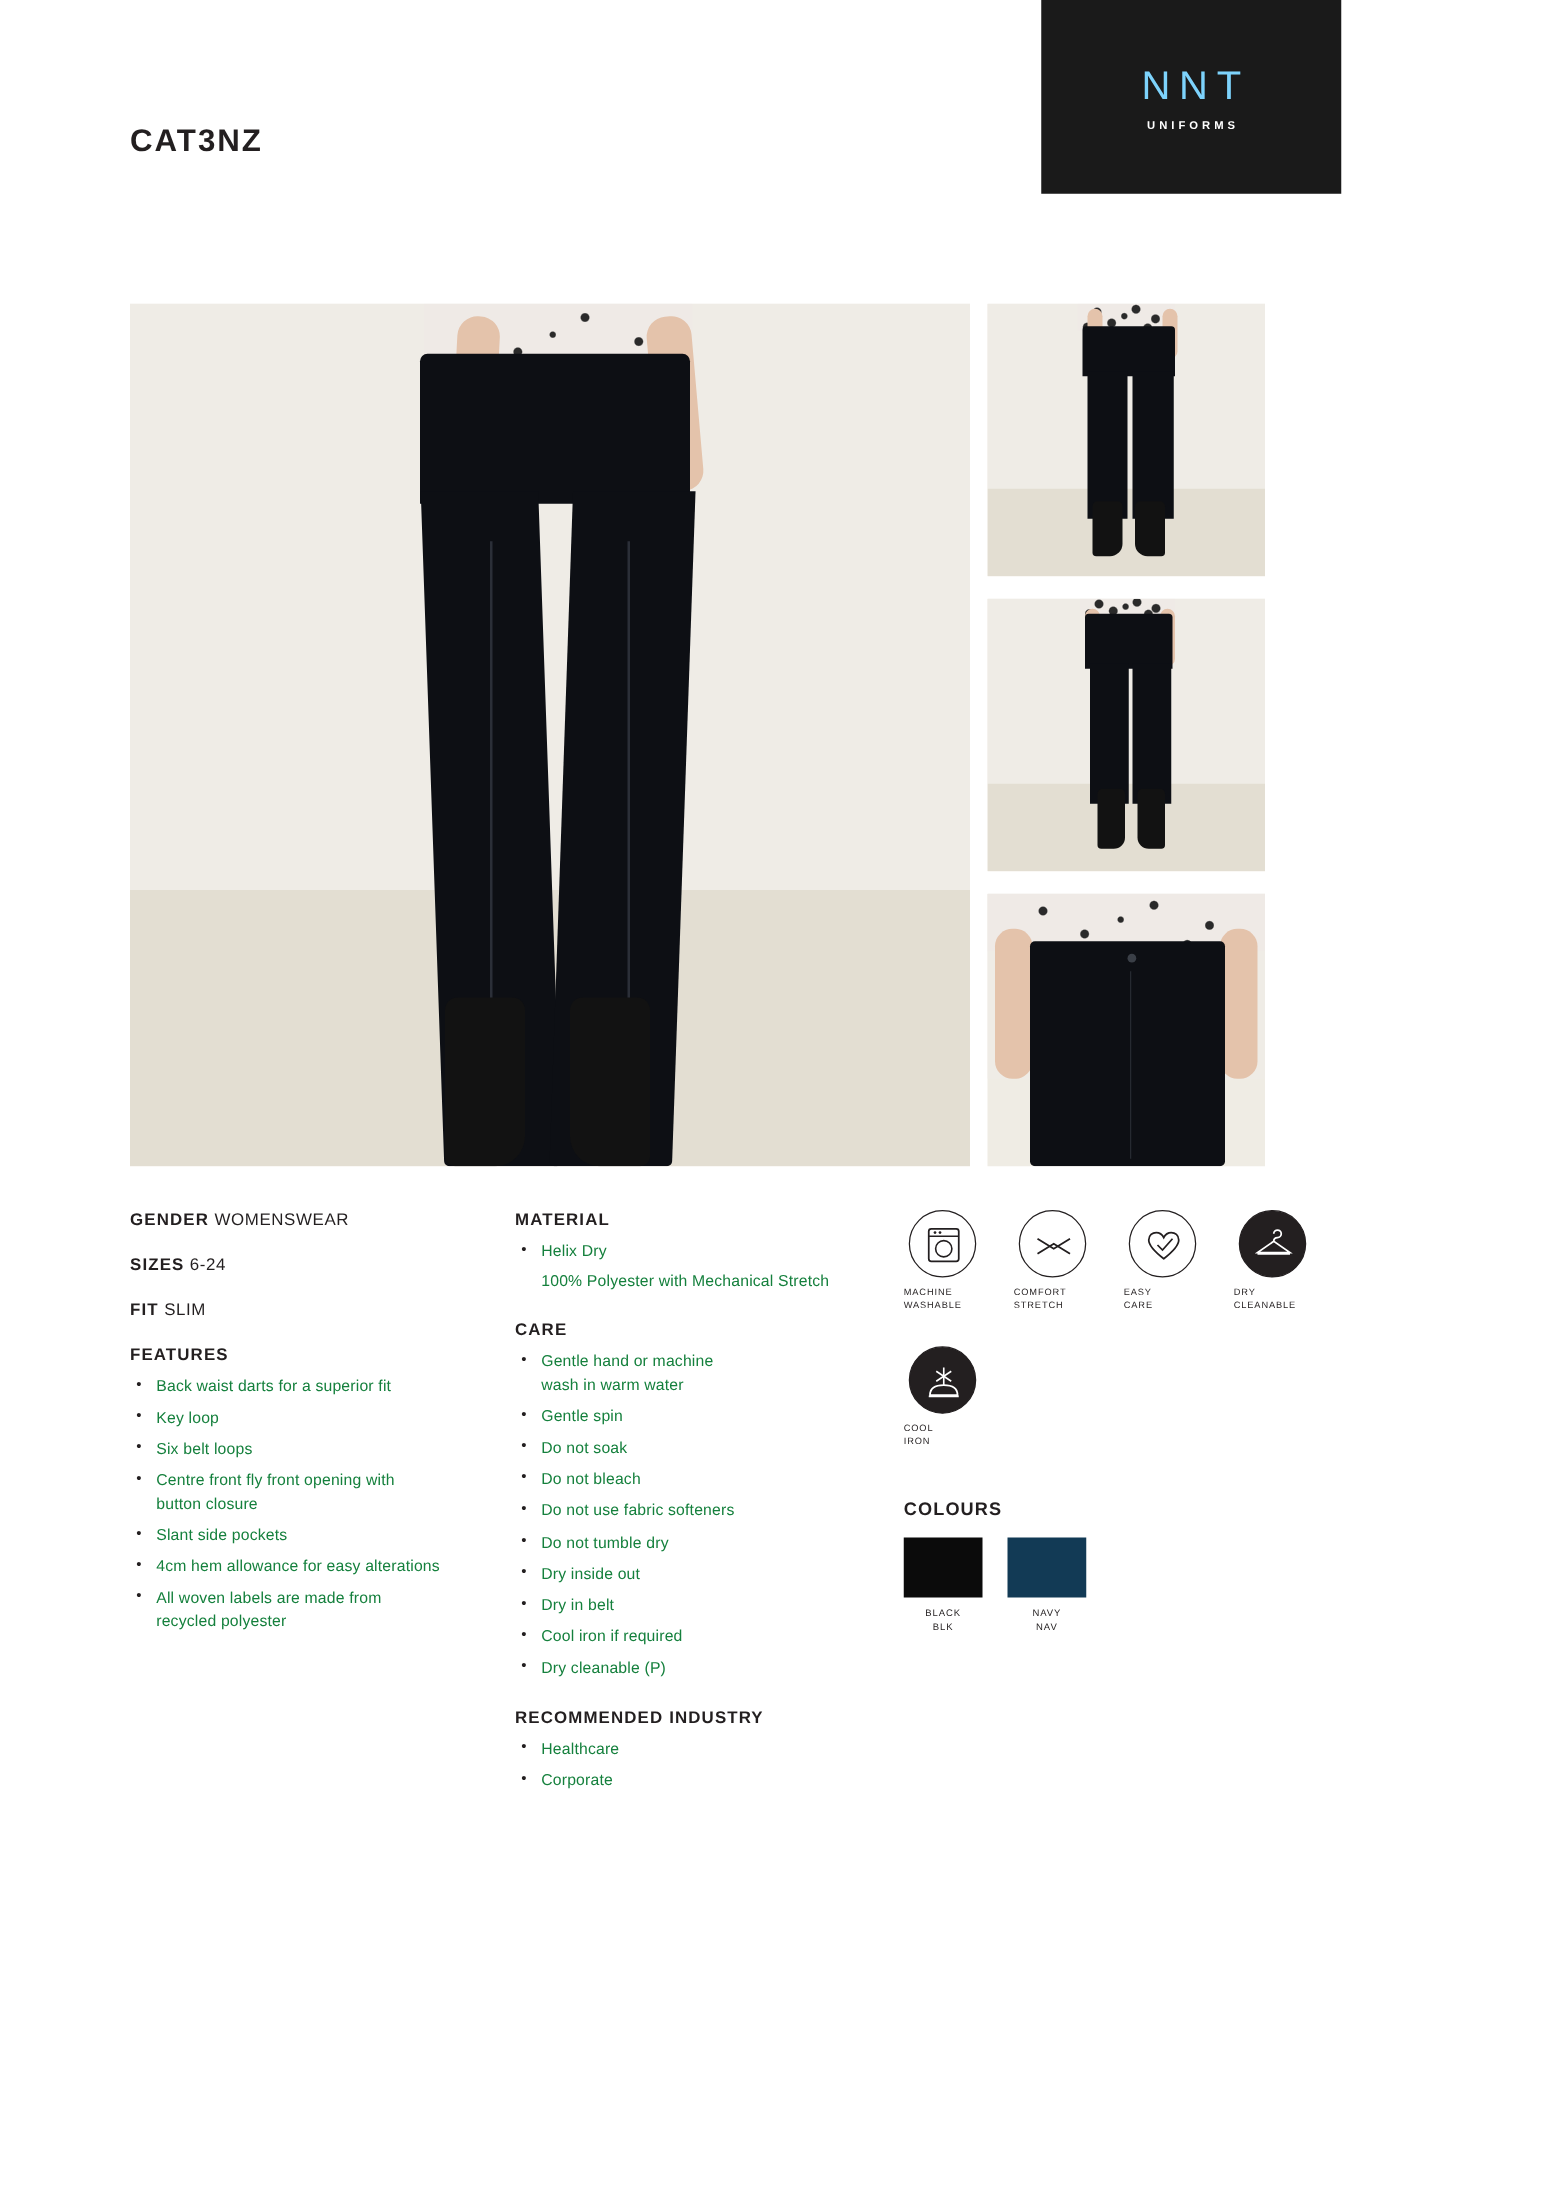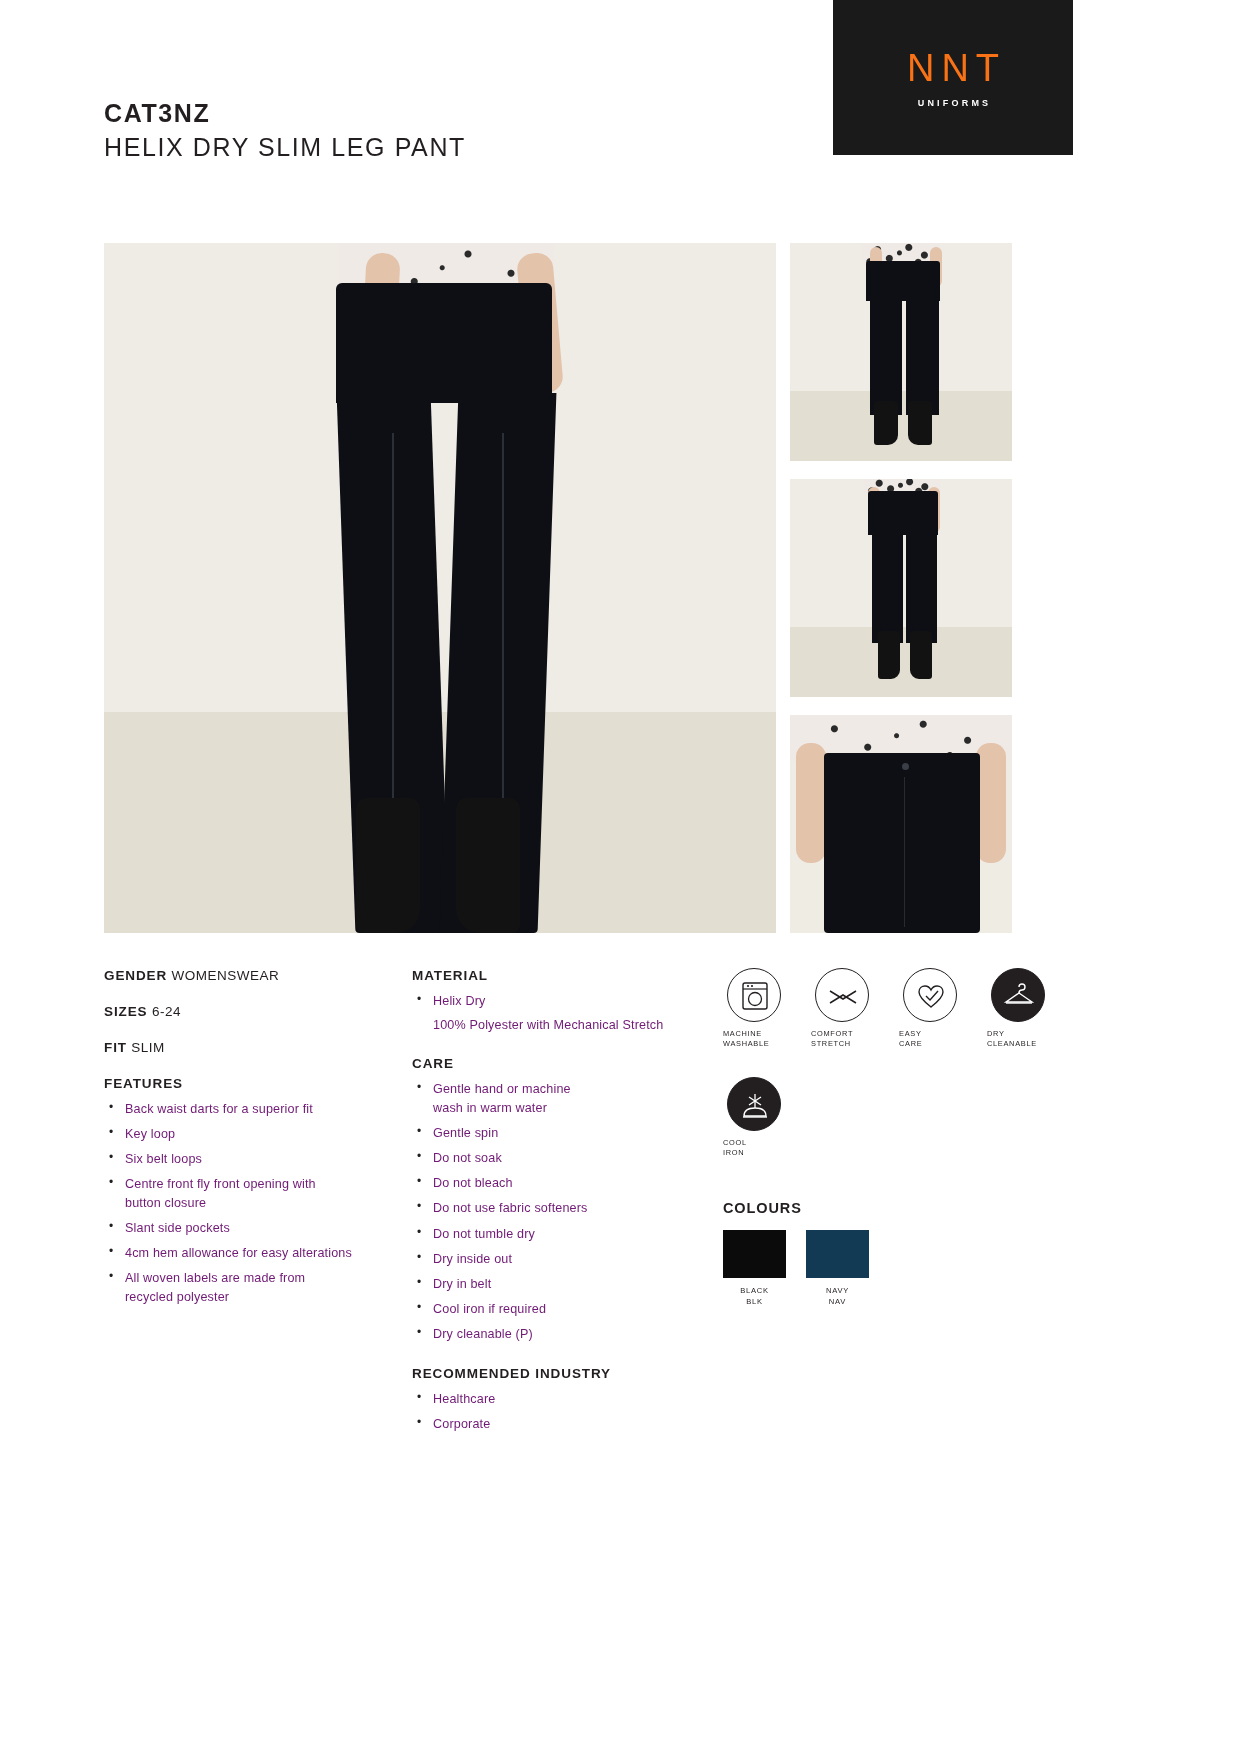--- a/index.html
+++ b/index.html
@@ -13,21 +13,21 @@
     overflow:hidden;
   }
 
   
   .logo-block{
     position:absolute; top:0; left:833px; width:240px; height:155px;
     background:#1a1a1a;
     display:flex; flex-direction:column; align-items:center; justify-content:center;
   }
   .logo-main{
-    color:#f97316; font-size:38px; letter-spacing:7px; font-weight:400;
+    color:#7dd3fc; font-size:32px; letter-spacing:7px; font-weight:400;
     padding-left:7px;
   }
   .logo-sub{
     color:#ffffff; font-size:9px; letter-spacing:3.2px; margin-top:8px;
     padding-left:3px; font-weight:700;
   }
 
   .title-block{ position:absolute; top:98px; left:104px; }
   .code{
     font-size:25px; font-weight:700; letter-spacing:1.6px; color:#231f20;
@@ -87,21 +87,21 @@
     font-size:13.5px; font-weight:700; letter-spacing:0.9px;
     margin:0 0 9px 0; color:#231f20; text-transform:uppercase;
   }
   .kv{ font-size:13.5px; letter-spacing:0.6px; margin-bottom:21px; }
   .kv .k{ font-weight:700; letter-spacing:0.9px; }
   .kv .v{ font-weight:400; letter-spacing:0.5px; }
 
   ul.bul{ list-style:none; margin:0 0 22px 0; padding:0; }
   ul.bul li{
     position:relative; padding-left:21px; font-size:12.6px; line-height:1.48;
-    margin-bottom:6.5px; letter-spacing:0.15px; color:#701a75;
+    margin-bottom:6.5px; letter-spacing:0.15px; color:#15803d;
   }
   ul.bul li::before{
     content:"•"; position:absolute; left:5px; top:-1px; font-size:12px; color:#231f20;
   }
   ul.bul li .sub{ display:block; }
 
   
   .icons{ position:absolute; left:723px; top:968px; width:410px; }
   .icon-row{ display:flex; gap:26px; }
   .icon-item{ width:62px; text-align:left; }
@@ -129,21 +129,20 @@
 </head>
 <body>
 
 <div class="logo-block">
   <div class="logo-main">NNT</div>
   <div class="logo-sub">UNIFORMS</div>
 </div>
 
 <div class="title-block">
   <div class="code">CAT3NZ</div>
-  <div class="prod-name">HELIX DRY SLIM LEG PANT</div>
 </div>
 
 <div class="hero">
   <div class="ph">
     <div class="bg-wall"></div>
     <div class="bg-floor"></div>
 
     <div class="blouse" style="left:235px; top:0; width:215px; height:55px; border-radius:0 0 12px 12px;"></div>
 
     <div class="skin" style="left:258px; top:10px; width:34px; height:180px; border-radius:16px; transform:rotate(3deg);"></div>

